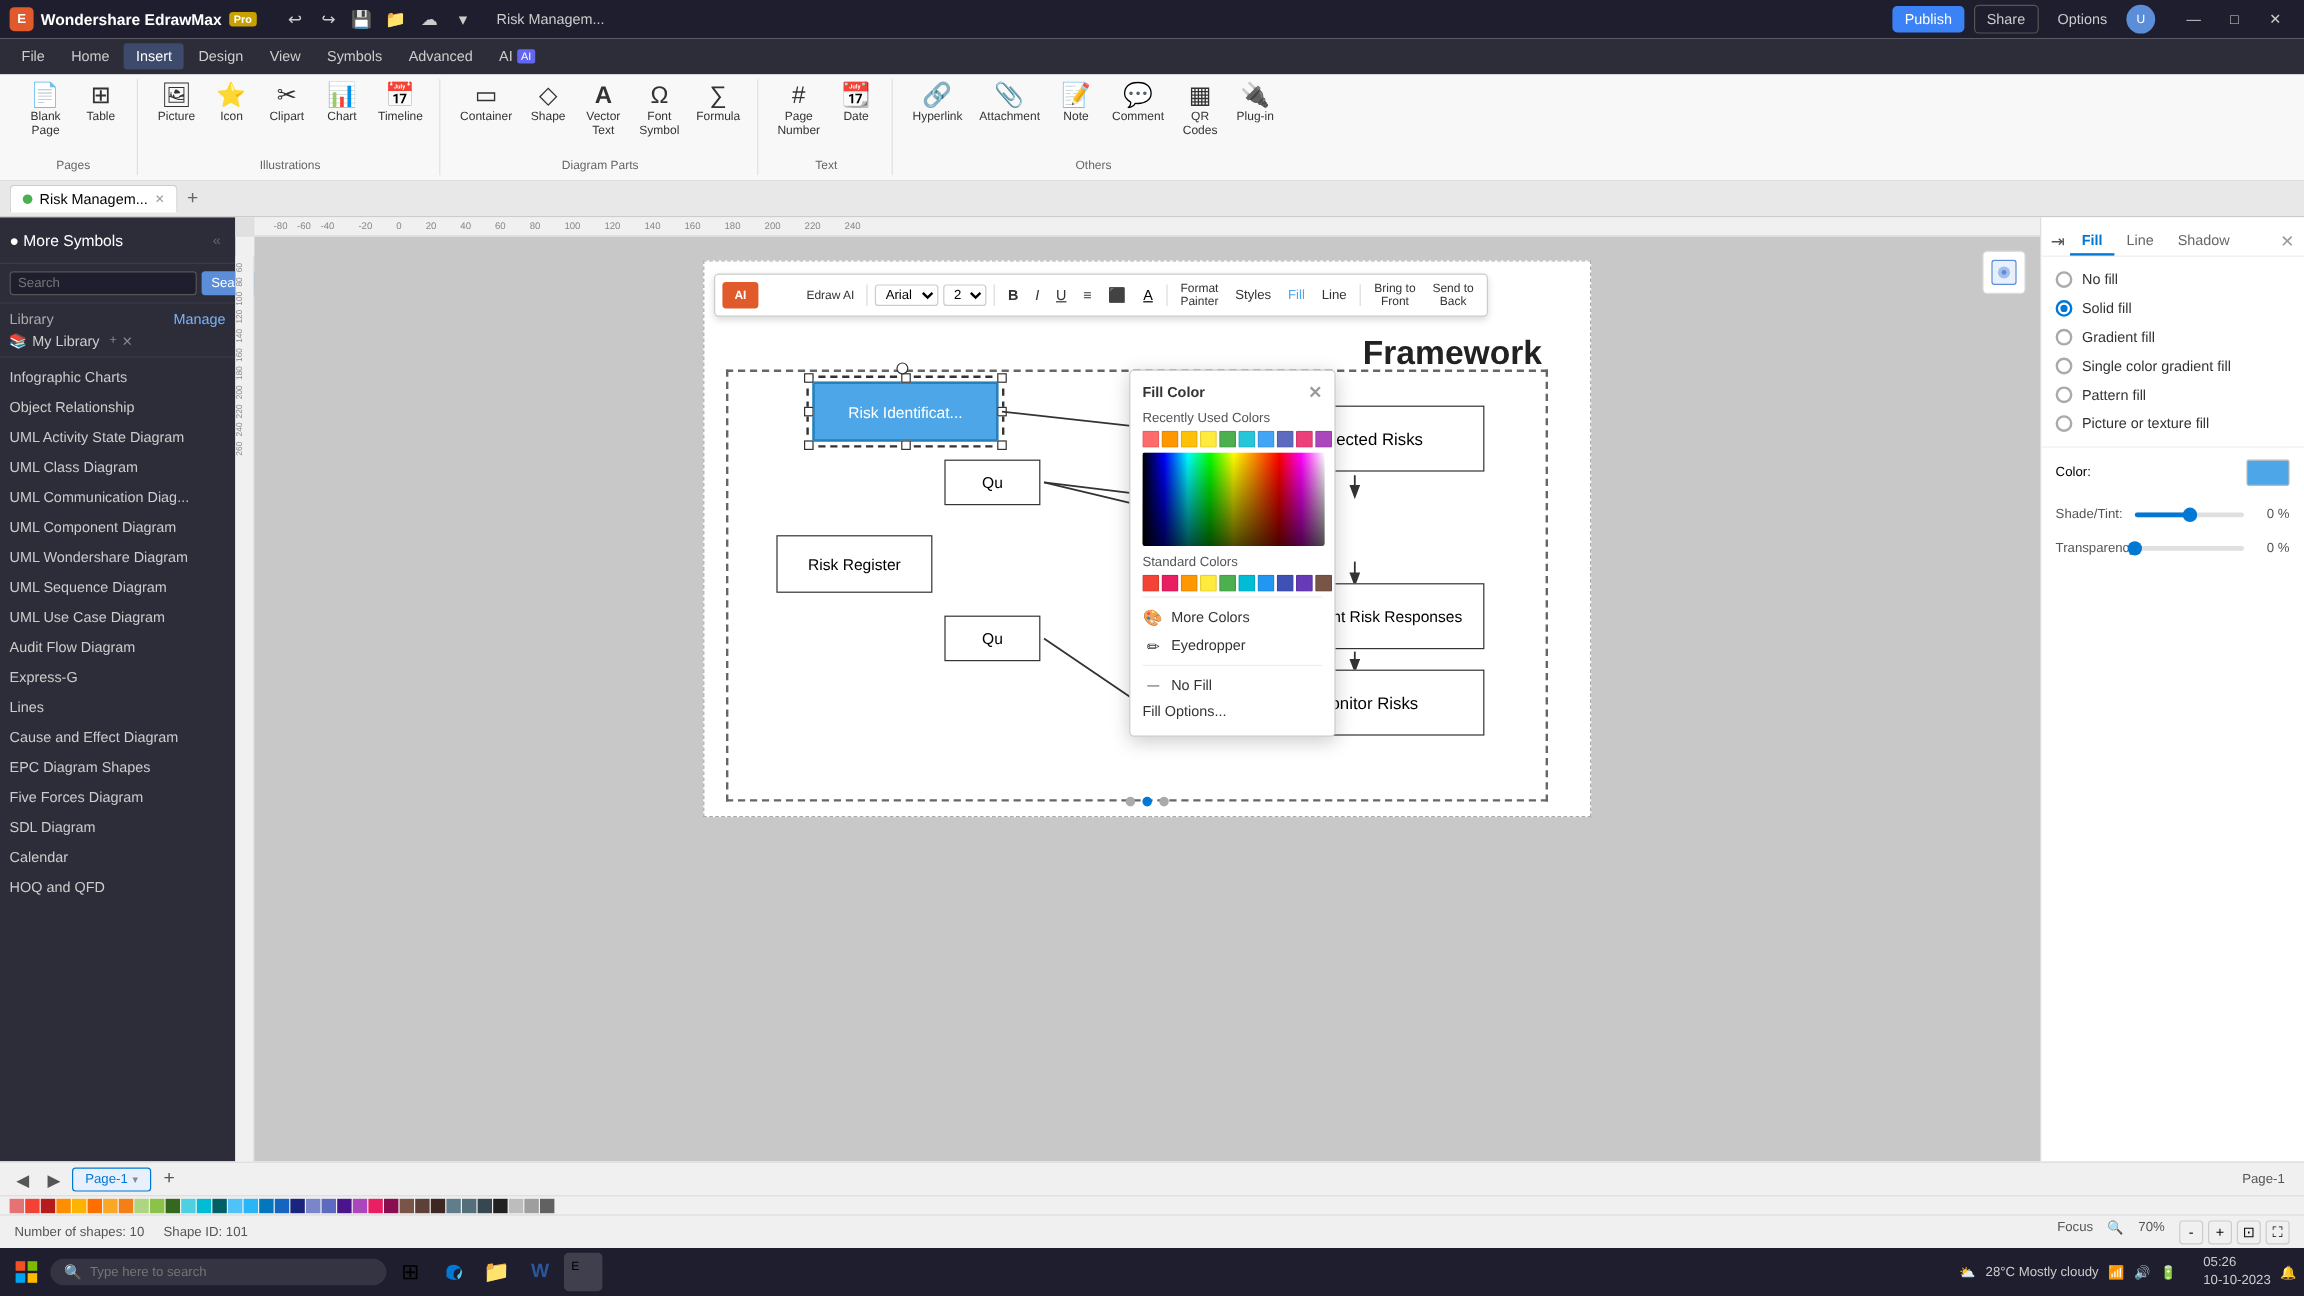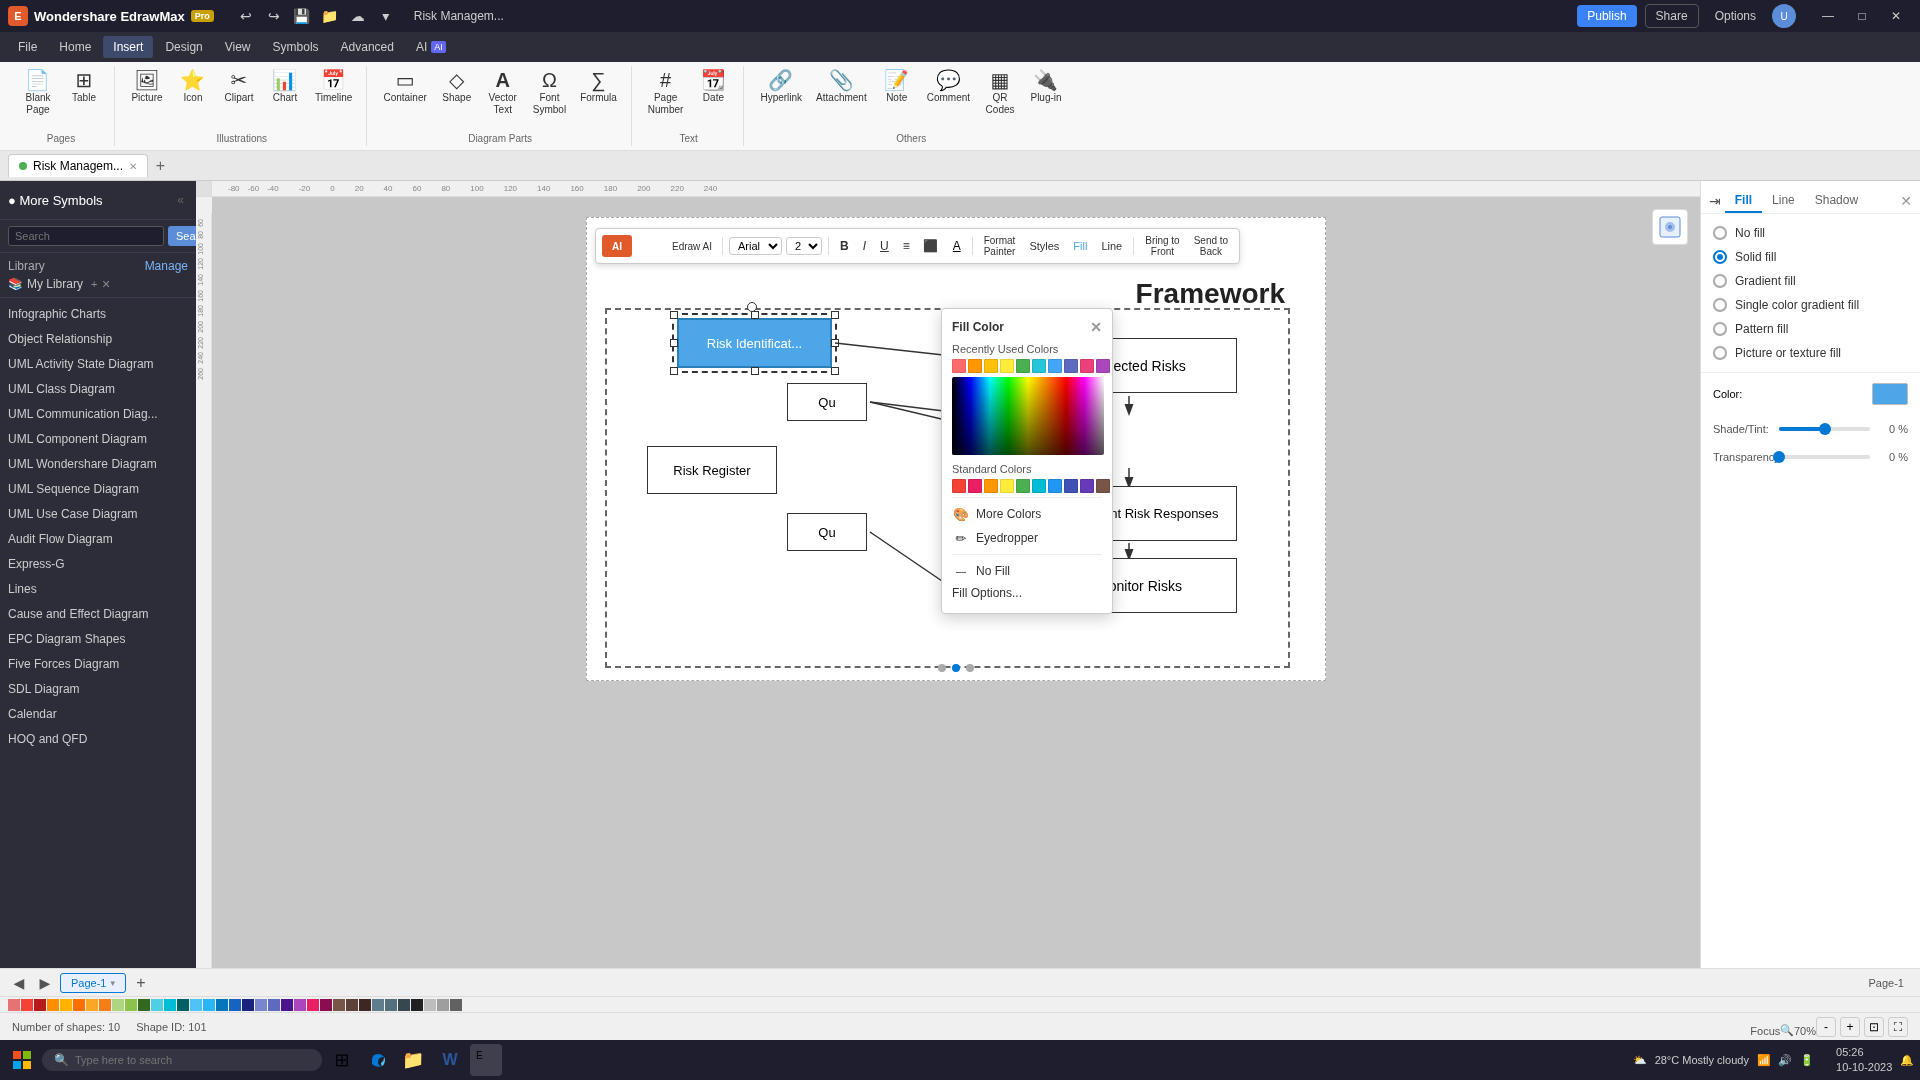--- a/index.html
+++ b/index.html
@@ -100,21 +100,21 @@
     .popup-section-label { font-size: 11px; color: #555; margin-bottom: 4px; margin-top: 8px; }
     .color-grid { display: grid; grid-template-columns: repeat(10, 1fr); gap: 2px; margin-bottom: 4px; }
     .color-swatch { width: 14px; height: 14px; border-radius: 1px; cursor: pointer; border: 1px solid rgba(0,0,0,0.1); }
     .standard-color-grid { display: grid; grid-template-columns: repeat(10, 1fr); gap: 2px; }
     .popup-row { display: flex; align-items: center; gap: 6px; padding: 3px 0; cursor: pointer; font-size: 12px; color: #333; border-radius: 3px; }
     .popup-row-icon { width: 18px; height: 18px; display: flex; align-items: center; justify-content: center; font-size: 13px; }
     .popup-divider { height: 1px; background: #eee; margin: 4px 0; }
 
     
     .status-bar { height: 28px; background: #f0f0f0; border-top: 1px solid #ddd; display: flex; align-items: center; padding: 0 12px; gap: 16px; font-size: 11px; color: #555; flex-shrink: 0; }
-    .status-bar-right { margin-left: auto; display: flex; align-items: flex-end; }
+    .status-bar-right { margin-left: auto; display: flex; align-items: flex-start; gap: 12px; }
     .zoom-controls { display: flex; align-items: center; gap: 4px; }
     .zoom-btn { width: 20px; height: 20px; background: transparent; border: 1px solid #ccc; border-radius: 3px; cursor: pointer; display: flex; align-items: center; justify-content: center; font-size: 12px; }
 
     
     .taskbar { height: 40px; background: #1e1e2e; display: flex; align-items: center; padding: 0 6px; gap: 4px; flex-shrink: 0; }
     .taskbar-start { width: 32px; height: 32px; background: transparent; border: none; cursor: pointer; display: flex; align-items: center; justify-content: center; }
     .taskbar-search { display: flex; align-items: center; background: rgba(255,255,255,0.1); border-radius: 20px; padding: 4px 12px; gap: 6px; flex: 0 0 280px; }
     .taskbar-search input { background: transparent; border: none; color: #ccc; font-size: 11px; outline: none; width: 200px; }
     .taskbar-app { width: 32px; height: 32px; display: flex; align-items: center; justify-content: center; cursor: pointer; border-radius: 4px; font-size: 18px; }
     .taskbar-right { margin-left: auto; display: flex; align-items: center; gap: 8px; color: #ccc; font-size: 11px; }

